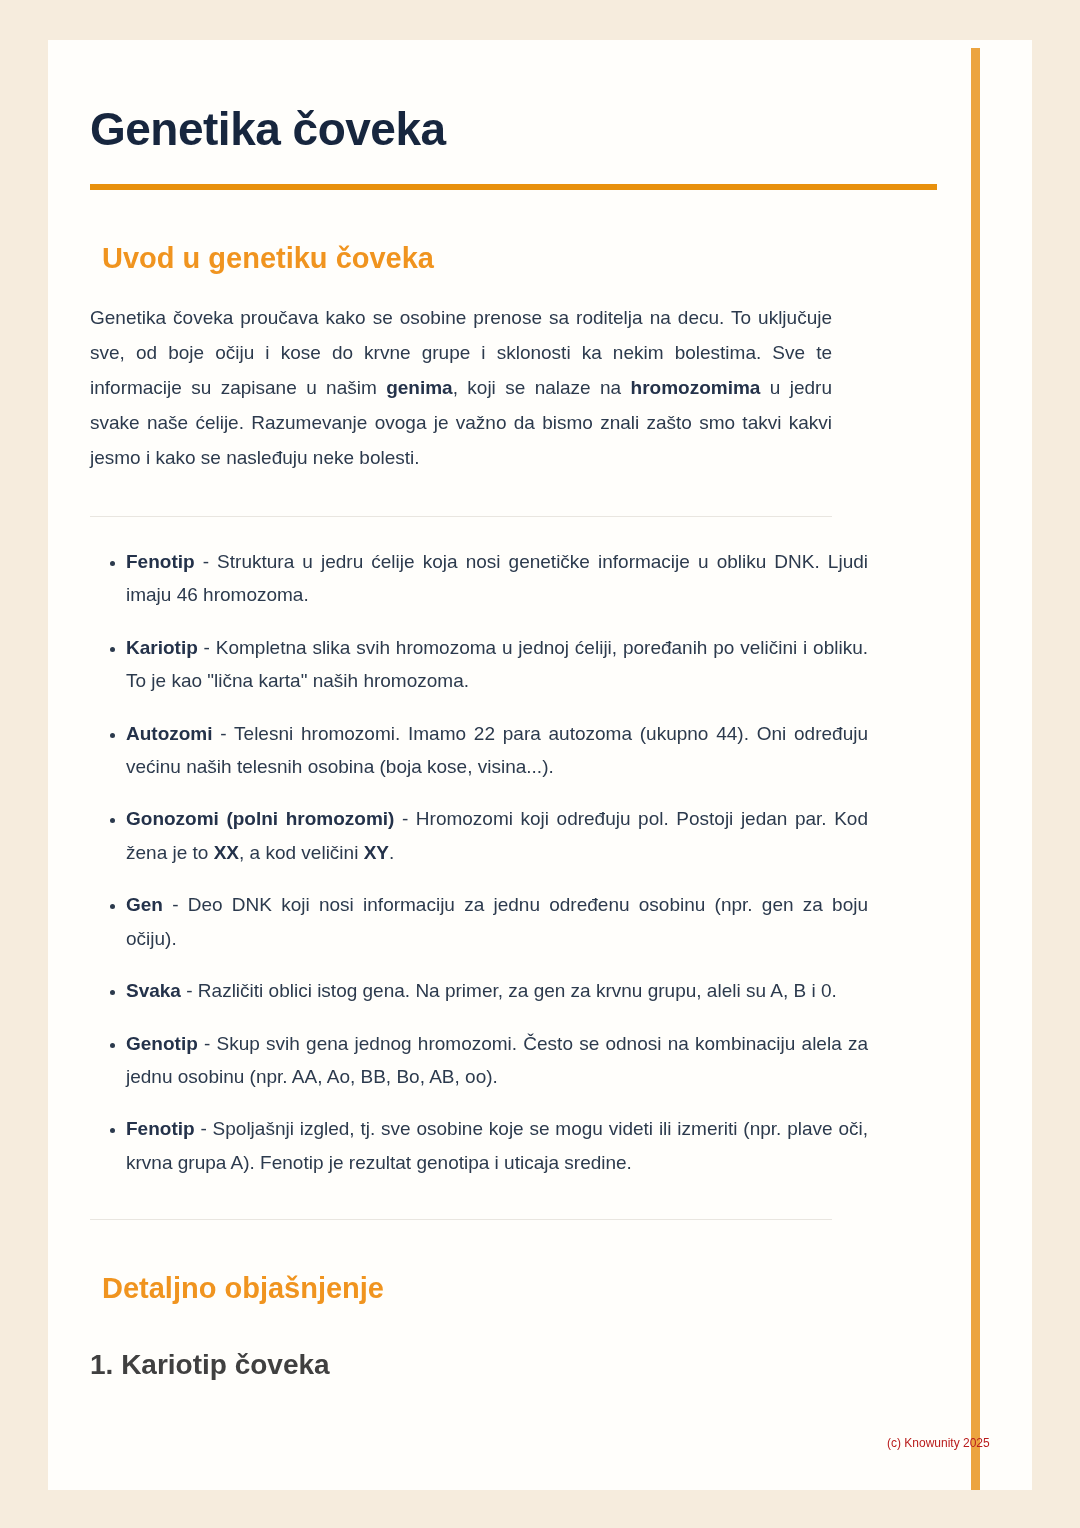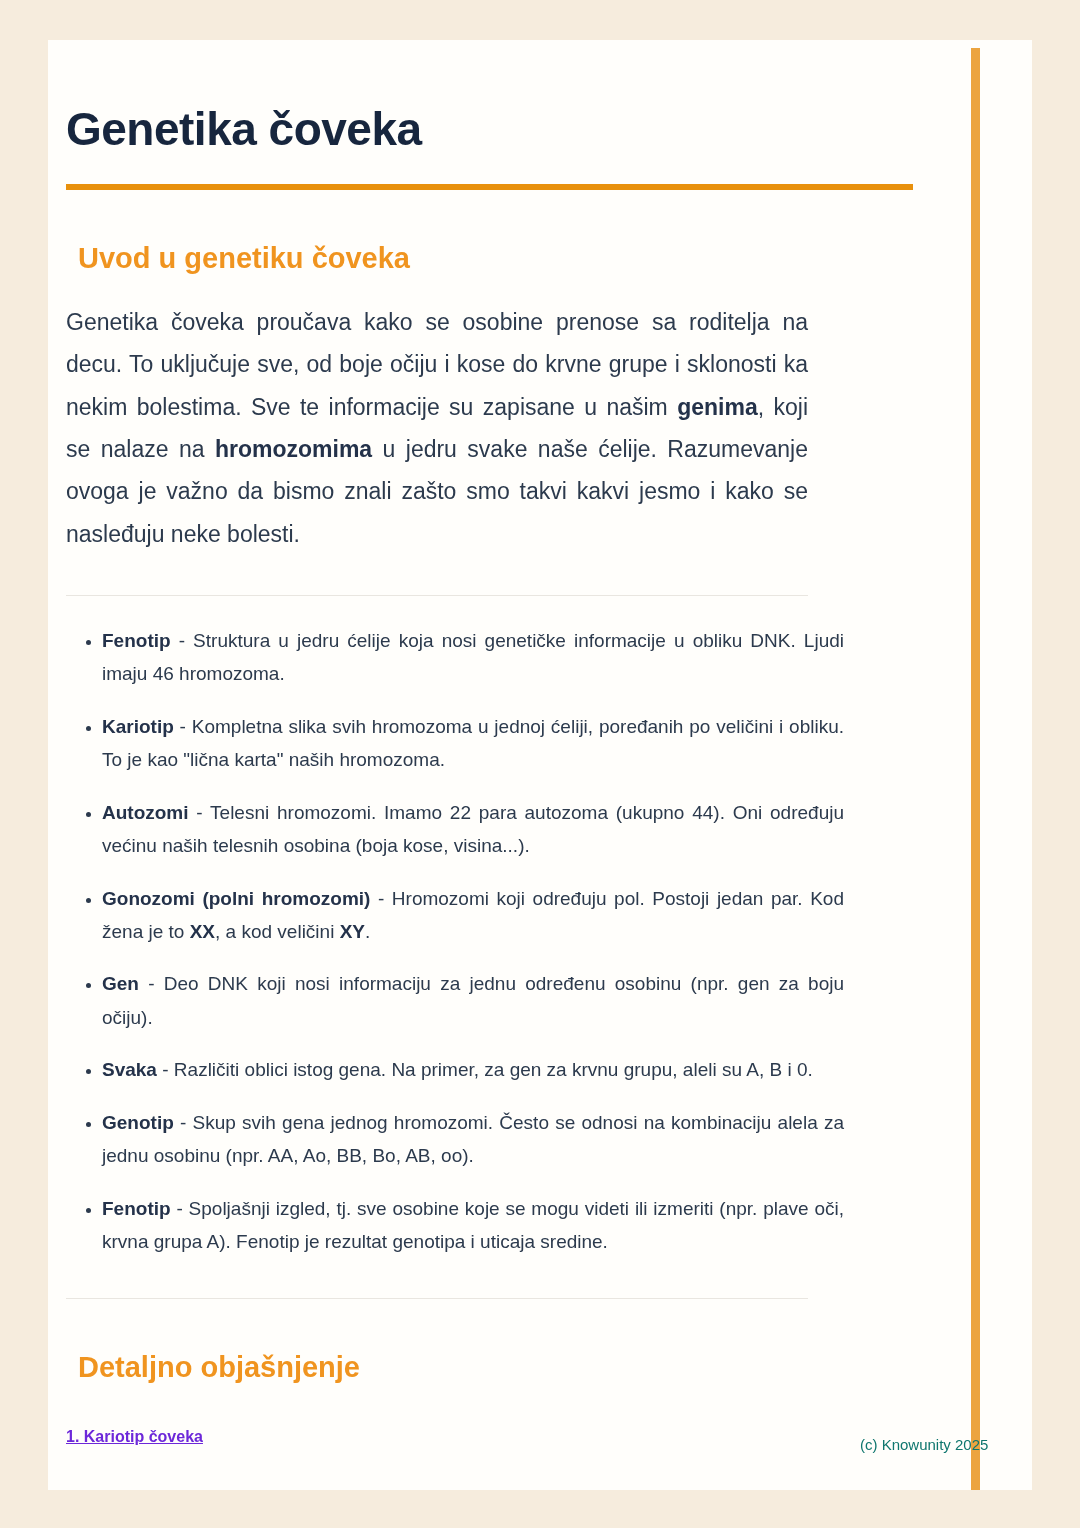--- a/index.html
+++ b/index.html
@@ -26,21 +26,21 @@
   .accent-bar {
     position: absolute;
     left: 923px;
     top: 8px;
     width: 9px;
     height: calc(100% - 8px);
     background: #eca43f;
   }
   .content {
     position: relative;
-    padding: 62px 0 0 18px;
+    padding: 62px 0 0 42px;
     width: 847px;
     color: #2c3a4d;
   }
   h1.page-title {
     margin: 0;
     font-size: 46px;
     font-weight: 800;
     letter-spacing: -0.5px;
     color: #17263e;
   }
@@ -51,29 +51,28 @@
     background: #e8900c;
   }
   h2.section-heading {
     margin: 52px 0 0 12px;
     font-size: 29px;
     font-weight: 700;
     color: #f0941f;
   }
   h3.subsection-heading {
     margin: 44px 0 0 0;
-    font-size: 16px;
+    font-size: 28px;
     font-weight: 700;
-    color: #6d28d9;
-    text-decoration: underline;
+    color: #404040;
   }
   p.body-text {
     width: 742px;
     margin: 26px 0 0 0;
-    font-size: 23px;
+    font-size: 19px;
     line-height: 1.84;
     text-align: justify;
     color: #2c3a4d;
   }
   p.body-text strong, li strong {
     font-weight: 700;
     color: #24324a;
   }
   .divider {
     width: 742px;
@@ -93,24 +92,24 @@
     text-align: justify;
     margin-bottom: 19px;
     color: #2c3a4d;
   }
   ul.terms-list li::marker {
     color: #2c3a4d;
     font-size: 16px;
   }
   .footer-credit {
     position: absolute;
-    left: 860px;
+    left: 887px;
     top: 1436px;
-    font-size: 15px;
-    color: #0f766e;
+    font-size: 12px;
+    color: #b91c1c;
     z-index: 5;
     white-space: nowrap;
   }
 </style>
 </head>
 <body>
 
 <div class="page">
   <div class="card">
     <div class="accent-bar"></div>

